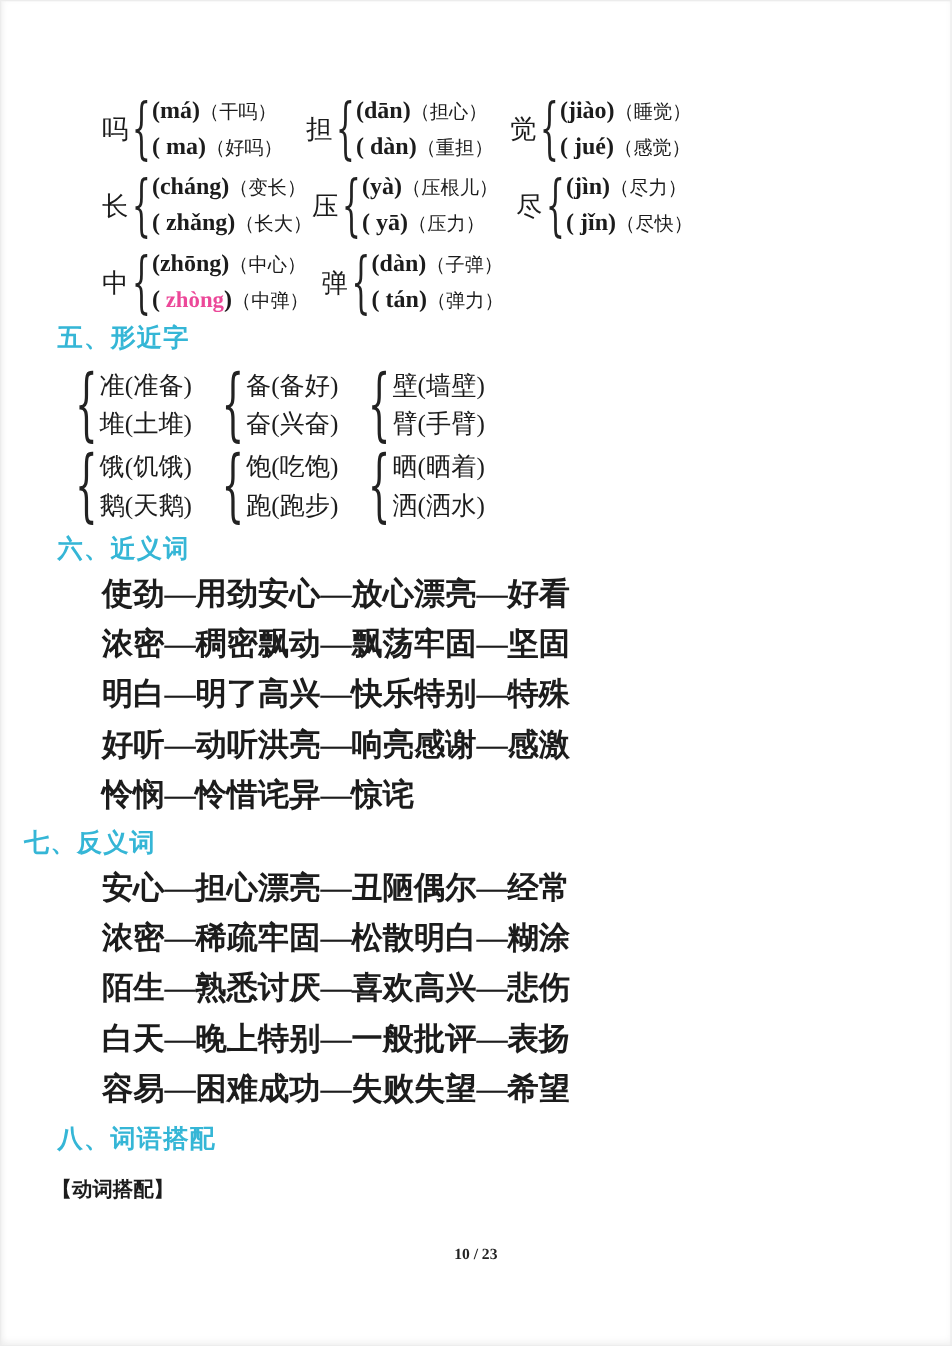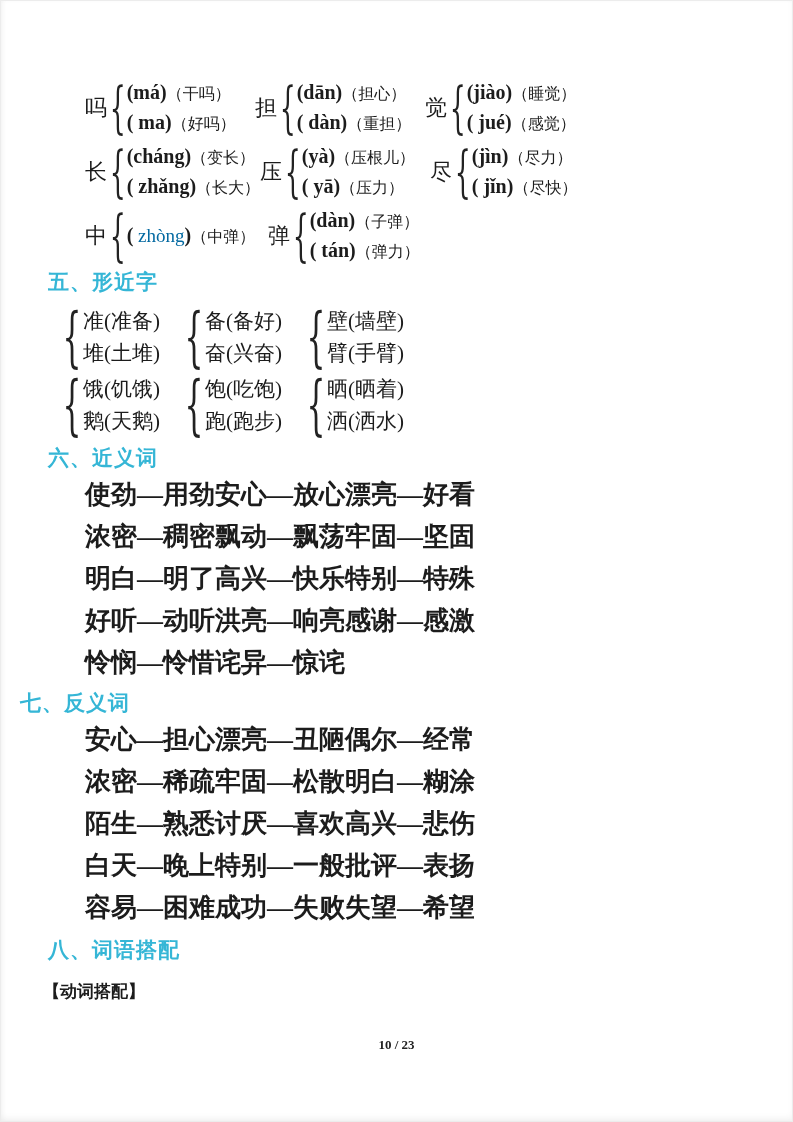--- a/index.html
+++ b/index.html
@@ -16,21 +16,21 @@
   .poly-item{display:flex;align-items:center;min-width:170px;}
   .poly-row-3 .poly-item{min-width:183px;}
   .poly-char{font-size:22px;line-height:22px;}
   .brace{display:inline-block;font-family:"DejaVu Serif",serif;font-size:56px;line-height:56px;
          transform:scaleX(0.45);margin:0 -9px 0 -7px;font-weight:400;color:#222;}
   .brace::before{content:"{";}
   .brace.tall{font-size:66px;line-height:66px;margin:0 -10px 0 -8px;}
   .poly-lines{display:flex;flex-direction:column;}
   .poly-line{font-size:20px;line-height:29px;white-space:nowrap;}
   .py{font-weight:bold;}
-  .py.dim{color:#0369a1;font-weight:normal;font-size:19px;}
+  .py.dim{color:#ec4899;font-weight:bold;font-size:19px;}
   .word{font-size:16px;}
 
   
   .sec-head{font-family:"Liberation Sans","DejaVu Sans",sans-serif;font-weight:bold;
             color:#35b6d6;font-size:21px;line-height:24px;padding-left:48px;letter-spacing:1px;}
   .head-5{}
   .head-6{margin-top:8px;}
   .head-7{margin-top:18px;padding-left:20px;}
   .head-8{margin-top:20px;}
 
@@ -110,20 +110,21 @@
           <div class="poly-line"><span class="py">( jǐn)</span><span class="word">（尽快）</span></div>
         </div>
       </div>
     </div>
 
     <div class="poly-row poly-row-3">
       <div class="poly-item">
         <span class="poly-char">中</span>
           <span class="brace"></span>
         <div class="poly-lines">
+          <div class="poly-line"><span class="py">(zhōng)</span><span class="word">（中心）</span></div>
           <div class="poly-line"><span class="py">(</span><span class="py dim"> zhòng</span><span class="py">)</span><span class="word">（中弹）</span></div>
         </div>
       </div>
       <div class="poly-item">
         <span class="poly-char">弹</span>
           <span class="brace"></span>
         <div class="poly-lines">
           <div class="poly-line"><span class="py">(dàn)</span><span class="word">（子弹）</span></div>
           <div class="poly-line"><span class="py">( tán)</span><span class="word">（弹力）</span></div>
         </div>

